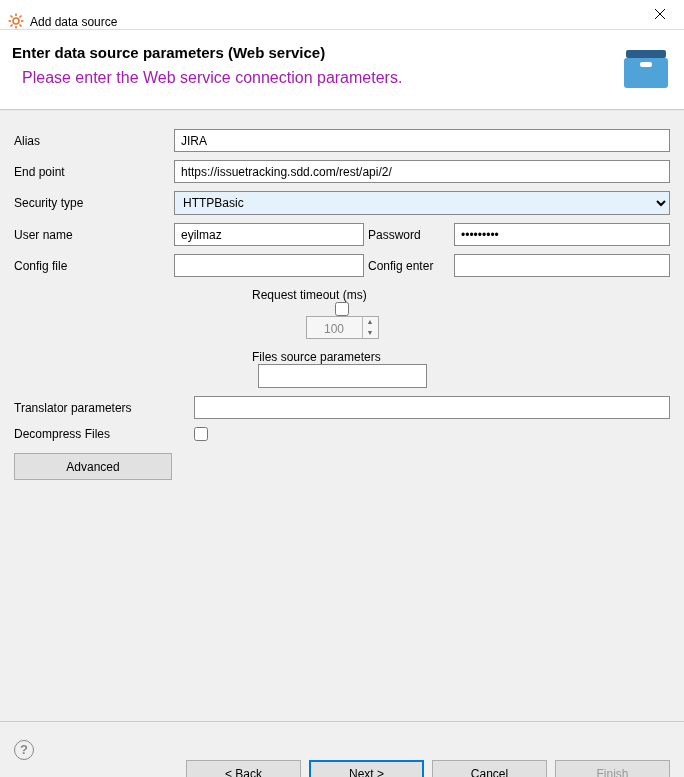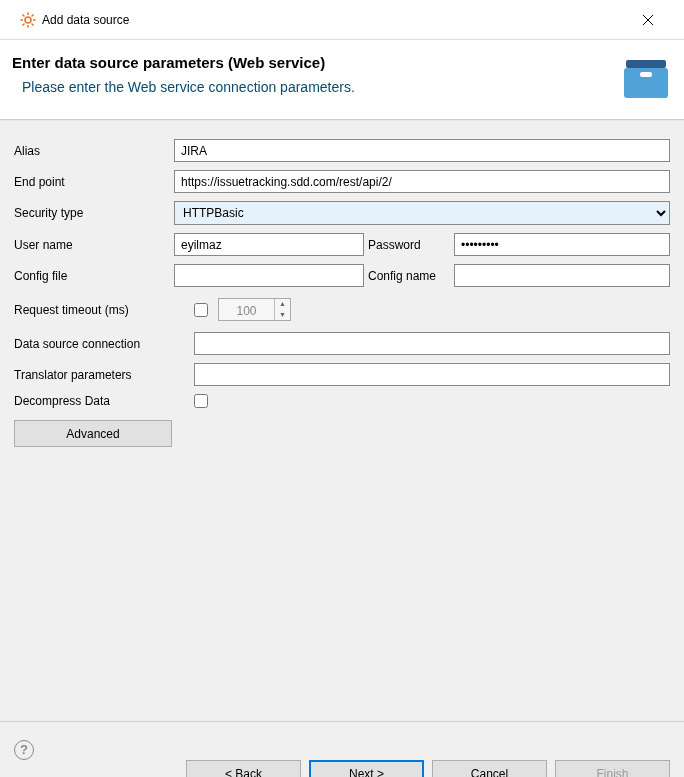--- a/index.html
+++ b/index.html
@@ -7,40 +7,40 @@
   font-family: "Segoe UI", Tahoma, sans-serif;
   font-size: 12px;
   background: #fff;
   width: 684px;
   height: 777px;
   overflow: hidden;
   color: #000;
 }
 .titlebar {
   display: flex;
-  align-items: center;
-  height: 40px;
-  padding: 0 20px;
+  align-items: flex-end;
+  height: 30px;
+  padding: 0 8px;
   border-bottom: 1px solid #ddd;
 }
 .titlebar .app-icon { width: 16px; height: 16px; margin-right: 6px; }
 .titlebar .title { flex: 1; font-size: 12px; }
 .titlebar .close {
   width: 32px; height: 30px;
   display: flex; align-items: center; justify-content: center;
   font-size: 16px; cursor: pointer;
 }
 .header {
   padding: 14px 18px 14px 12px;
   border-bottom: 1px solid #ccc;
   position: relative;
   min-height: 80px;
 }
 .header h1 { font-size: 15px; font-weight: bold; margin-bottom: 8px; }
-.header .subtitle { font-size: 14px; margin-left: 10px; color: #0c4a6e; }
+.header .subtitle { font-size: 16px; margin-left: 10px; color: #a21caf; }
 .header .banner-icon { position: absolute; right: 14px; top: 18px; }
 .form-area {
   background: #f0f0f0;
   padding: 18px 14px 14px 14px;
   height: 640px;
   border-top: 1px solid #e8e8e8;
 }
 .row {
   display: flex;
   align-items: center;
@@ -129,21 +129,21 @@
 }
 .footer button.primary {
   background: #e1e1e1;
   border: 2px solid #0078d7;
 }
 .footer button:disabled {
   color: #9a9a9a;
   cursor: default;
 }
 .mnemonic { text-decoration: underline; }
-.gap-top { margin-top: 11px; }
+.gap-top { margin-top: 11px; flex-direction: column; }
 </style>
 </head>
 <body>
 
 <div class="titlebar">
   <span class="app-icon">
     <svg viewBox="0 0 16 16" width="16" height="16">
       <circle cx="8" cy="8" r="3" fill="none" stroke="#e8762d" stroke-width="1.6"></circle>
       <g stroke="#e8762d" stroke-width="1.6">
         <line x1="8" y1="0.5" x2="8" y2="3"></line>
@@ -200,49 +200,49 @@
   <div class="row">
     <div class="label-col">User name</div>
     <input type="text" style="width: 190px;" value="eyilmaz">
     <div class="label-col-narrow">Password</div>
     <input type="password" class="flex1" value="•••••••••" style="">
   </div>
 
   <div class="row">
     <div class="label-col">Config file</div>
     <input type="text" style="width: 190px;" value="">
-    <div class="label-col-narrow">Config name</div>
+    <div class="label-col-narrow">Config enter</div>
     <input type="text" class="flex1" value="" style="">
   </div>
 
   <div class="row gap-top">
     <div class="label-col" style="width:180px">Request timeout (ms)</div>
     <input type="checkbox" style="">
     <span style="width:10px"></span>
     <span class="spinner-wrap">
       <input type="text" disabled="" value="100" style="">
       <span class="arrows">
         <span>▲</span>
         <span>▼</span>
       </span>
     </span>
   </div>
 
   <div class="row gap-top">
-    <div class="label-col" style="width:180px">Data source connection</div>
+    <div class="label-col" style="width:180px">Files source parameters</div>
     <input type="text" class="flex1" value="" style="">
   </div>
 
   <div class="row">
     <div class="label-col" style="width:180px">Translator parameters</div>
     <input type="text" class="flex1" value="" style="">
   </div>
 
   <div class="row">
-    <div class="label-col" style="width:180px">Decompress Data</div>
+    <div class="label-col" style="width:180px">Decompress Files</div>
     <input type="checkbox" style="">
   </div>
 
   <button class="adv-btn">Advanced</button>
 
 </div>
 
 <div class="footer">
   <span class="help-icon">?</span>
   <span class="footer-spacer"></span>

